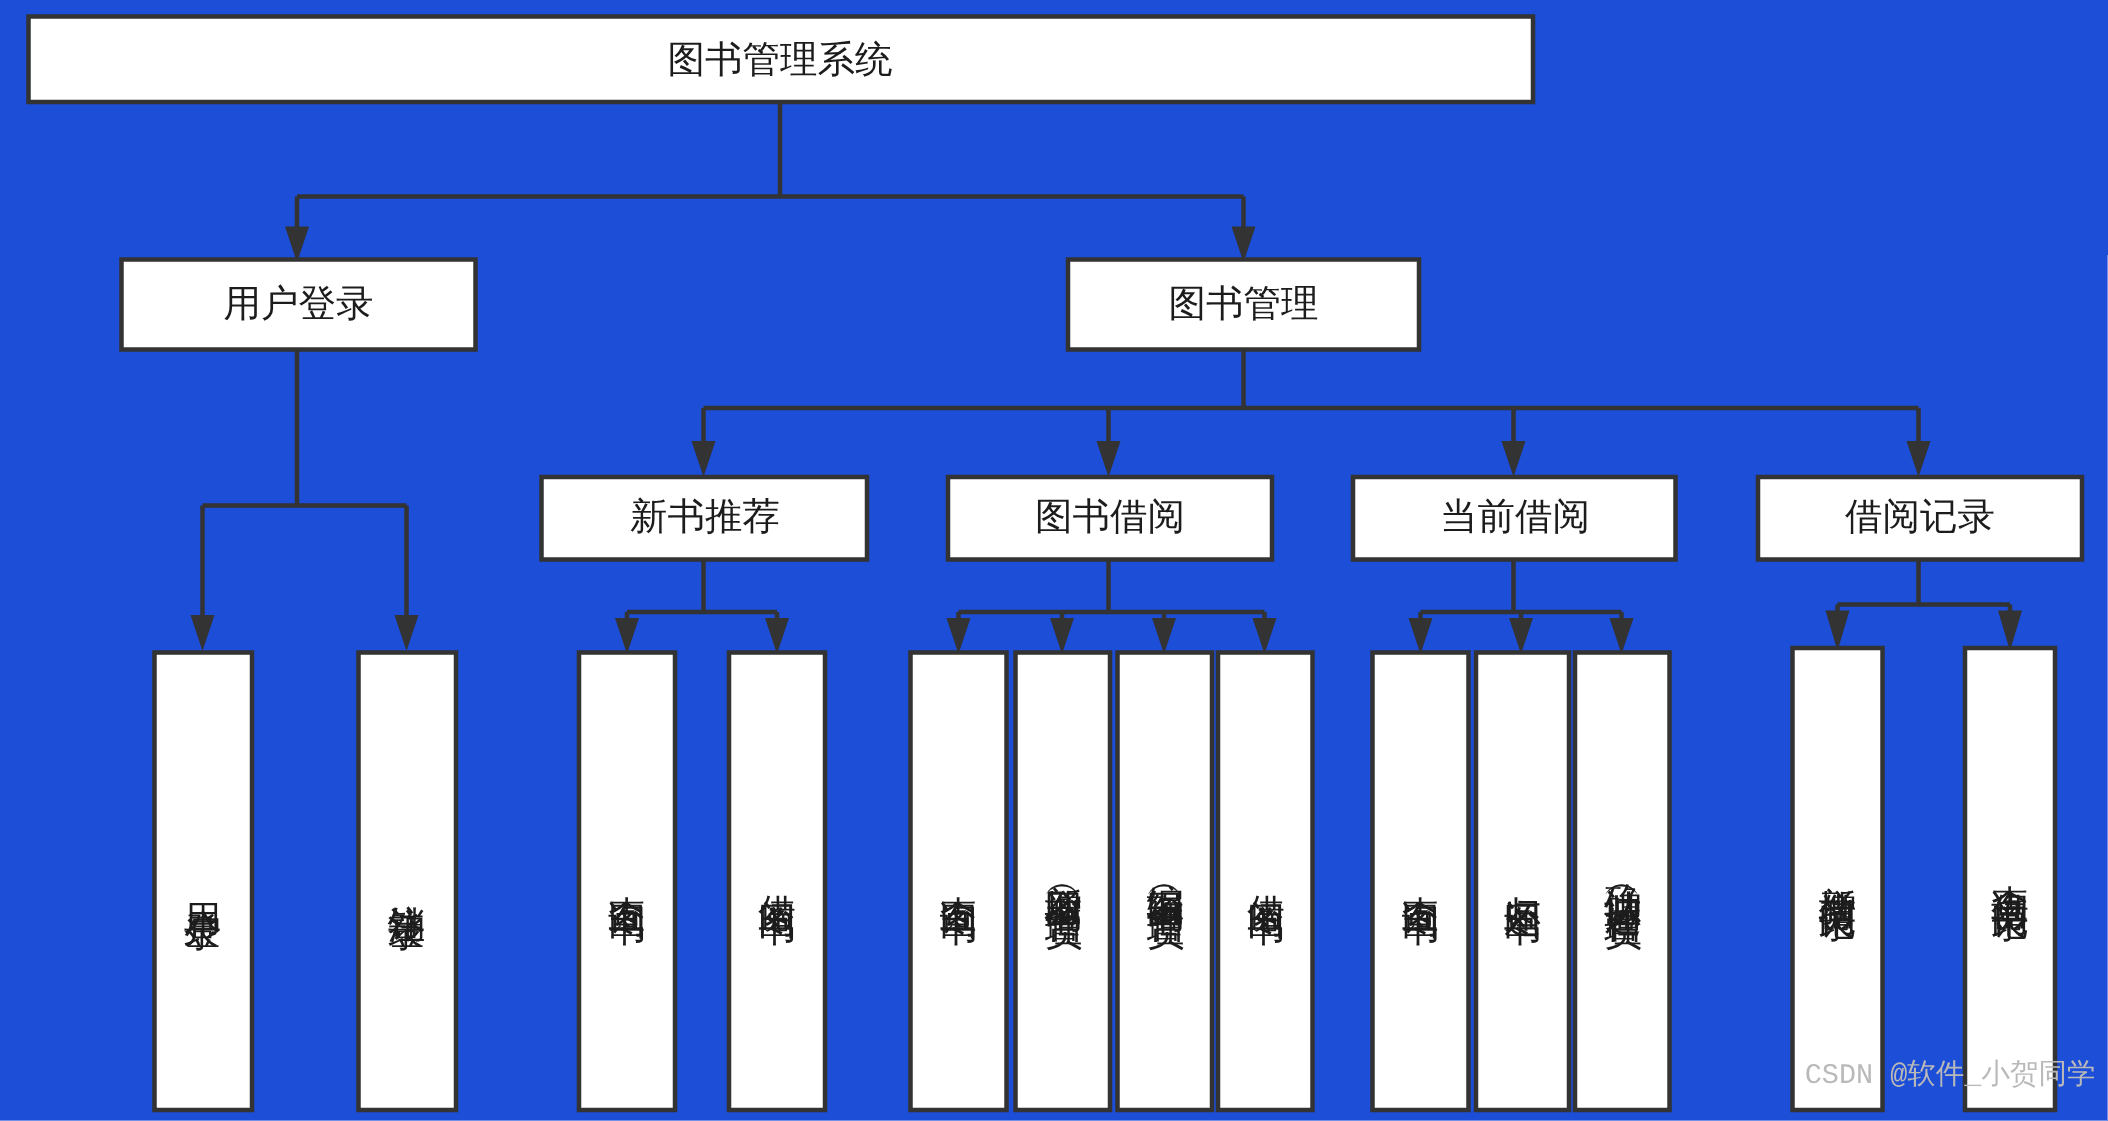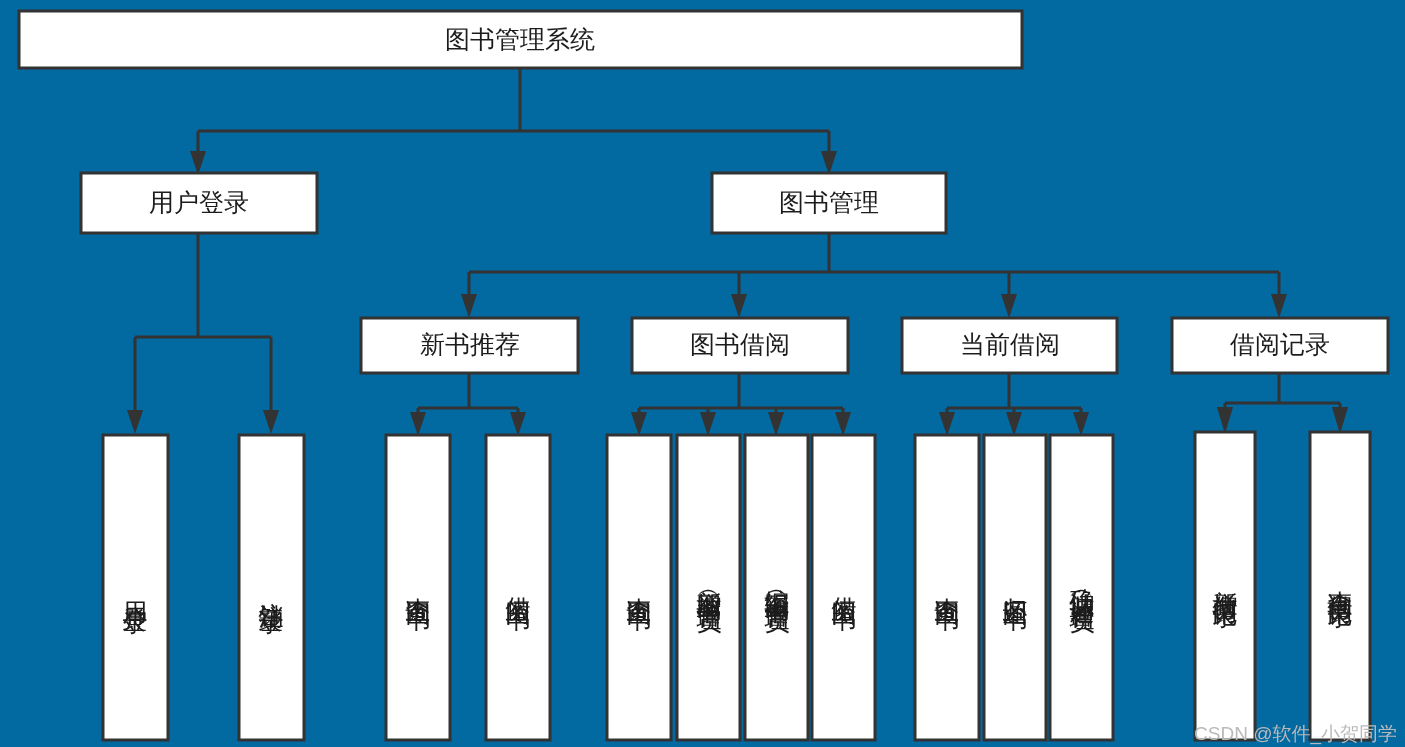--- a/index.html
+++ b/index.html
@@ -10,21 +10,21 @@
   body {
     width: 1405px;
     height: 747px;
     font-family: "DejaVu Sans", "Liberation Sans", sans-serif;
     overflow: hidden;
   }
   #diagram-root {
     position: relative;
     width: 1405px;
     height: 747px;
-    background: #0369a1;
+    background: #1d4ed8;
   }
   svg.flow {
     display: block;
     width: 1405px;
     height: 747px;
   }
   .node-rect {
     fill: #ffffff;
     stroke: #333333;
     stroke-width: 3;
@@ -50,22 +50,22 @@
     font-family: "DejaVu Sans", "Liberation Sans", sans-serif;
     font-size: 25px;
     writing-mode: vertical-rl;
     text-orientation: upright;
     text-anchor: middle;
     letter-spacing: 3px;
   }
   .watermark {
     position: absolute;
     right: 8px;
-    bottom: 0;
-    font-family: Liberation Sans, sans-serif;
+    bottom: 18px;
+    font-family: Liberation Mono, monospace;
     font-size: 19px;
     color: #b9b9b9;
     white-space: nowrap;
     pointer-events: none;
     user-select: none;
   }
 </style>
 </head>
 <body>
 

